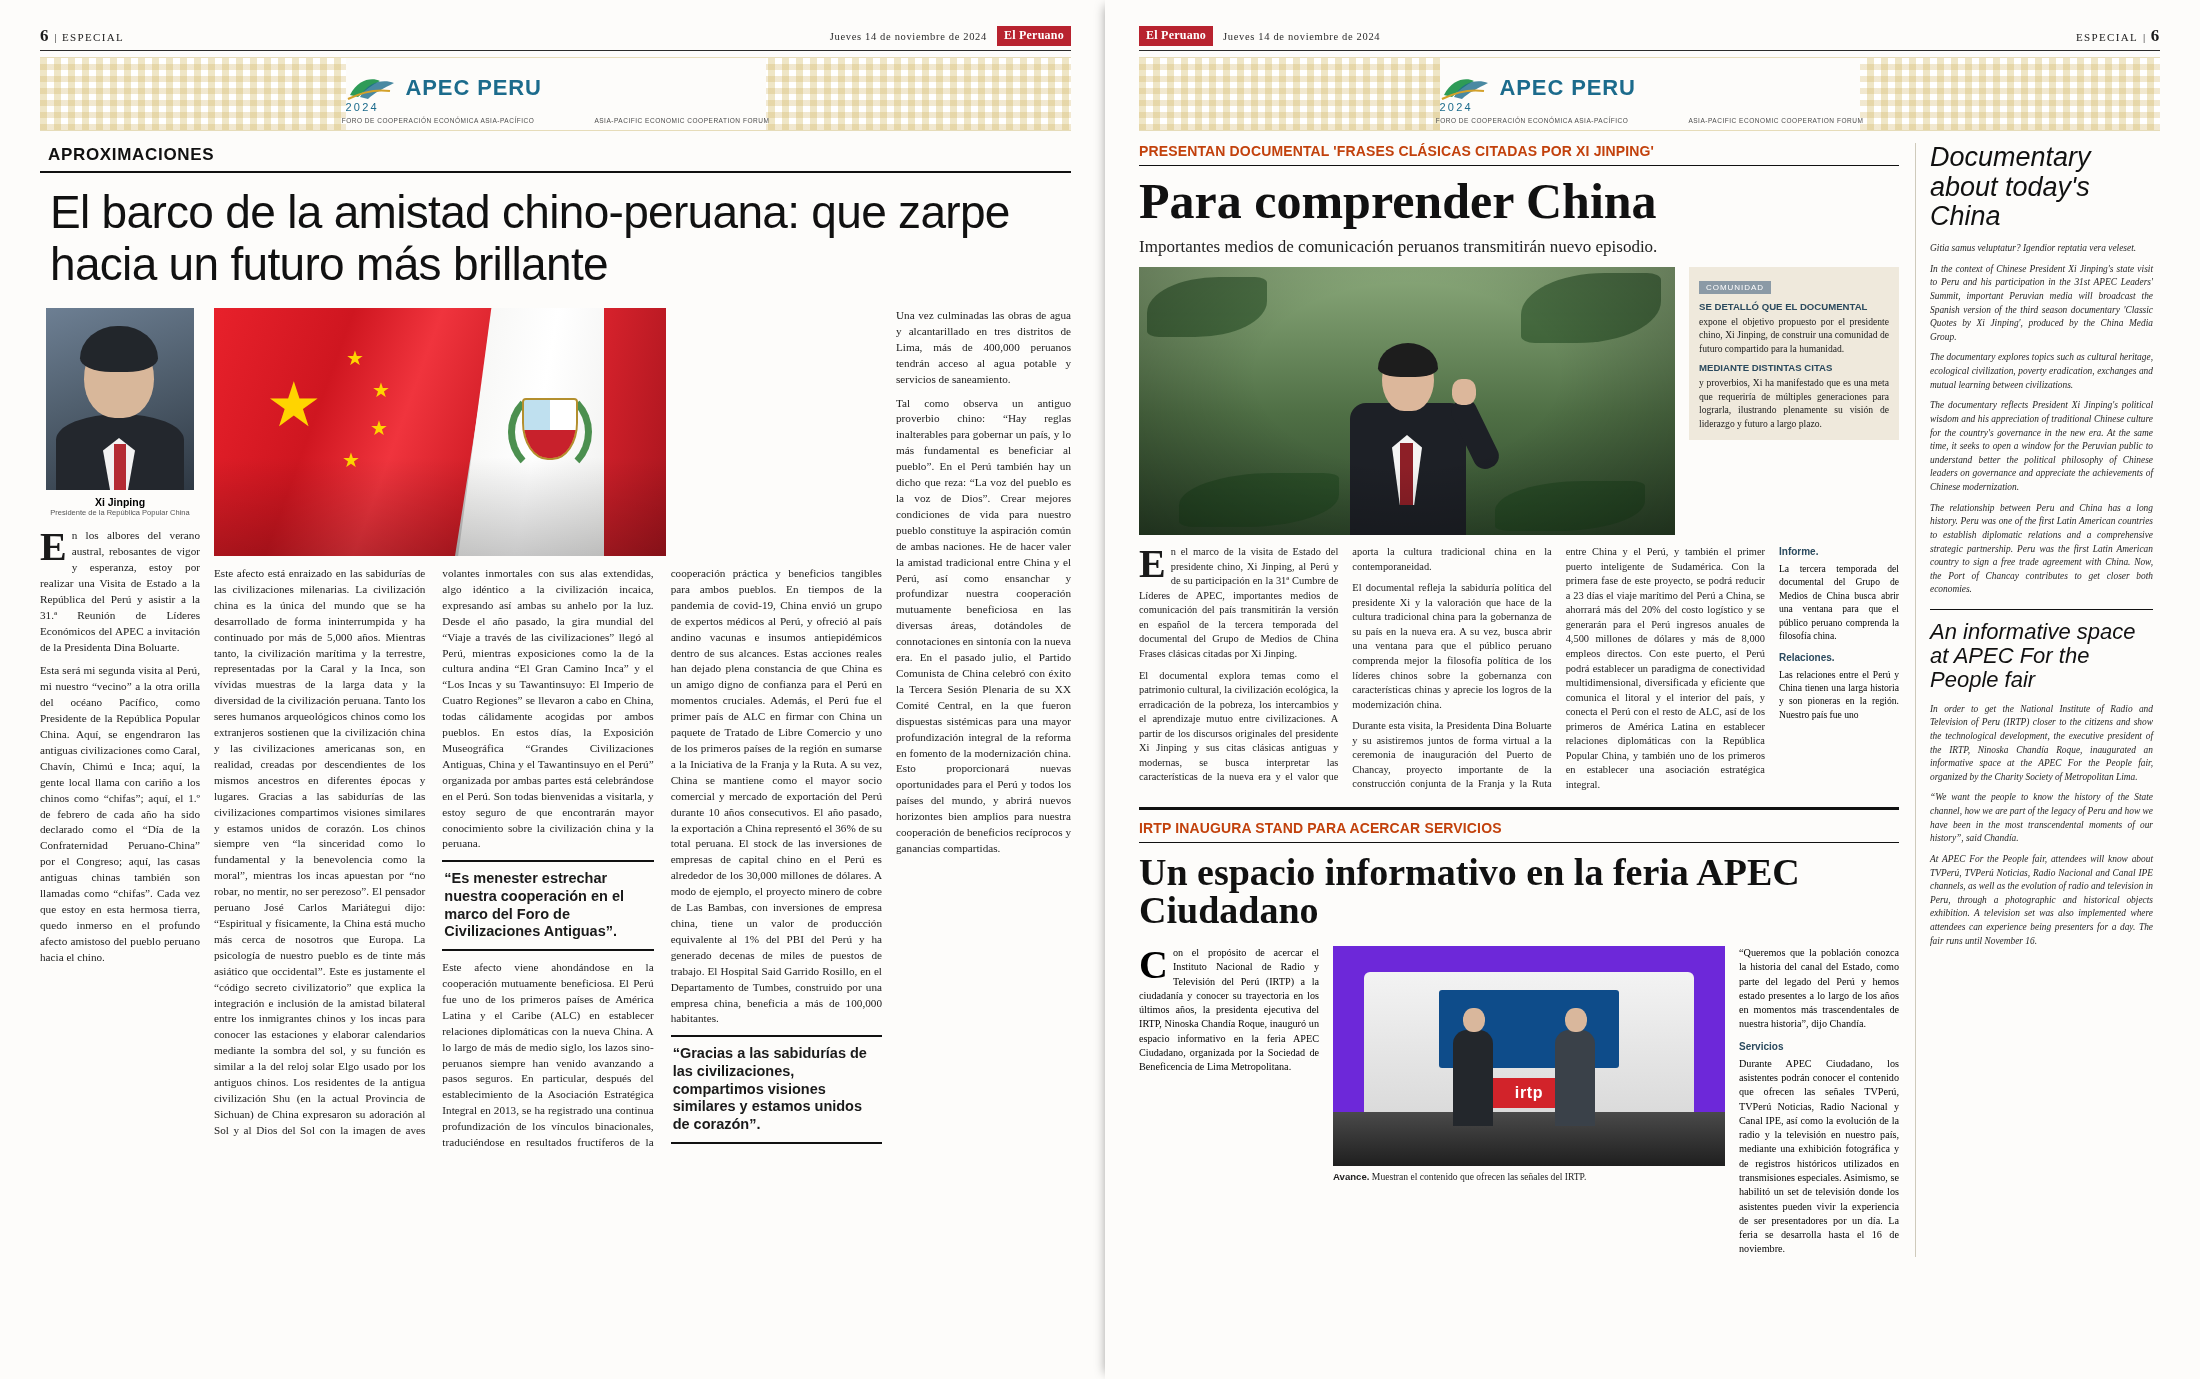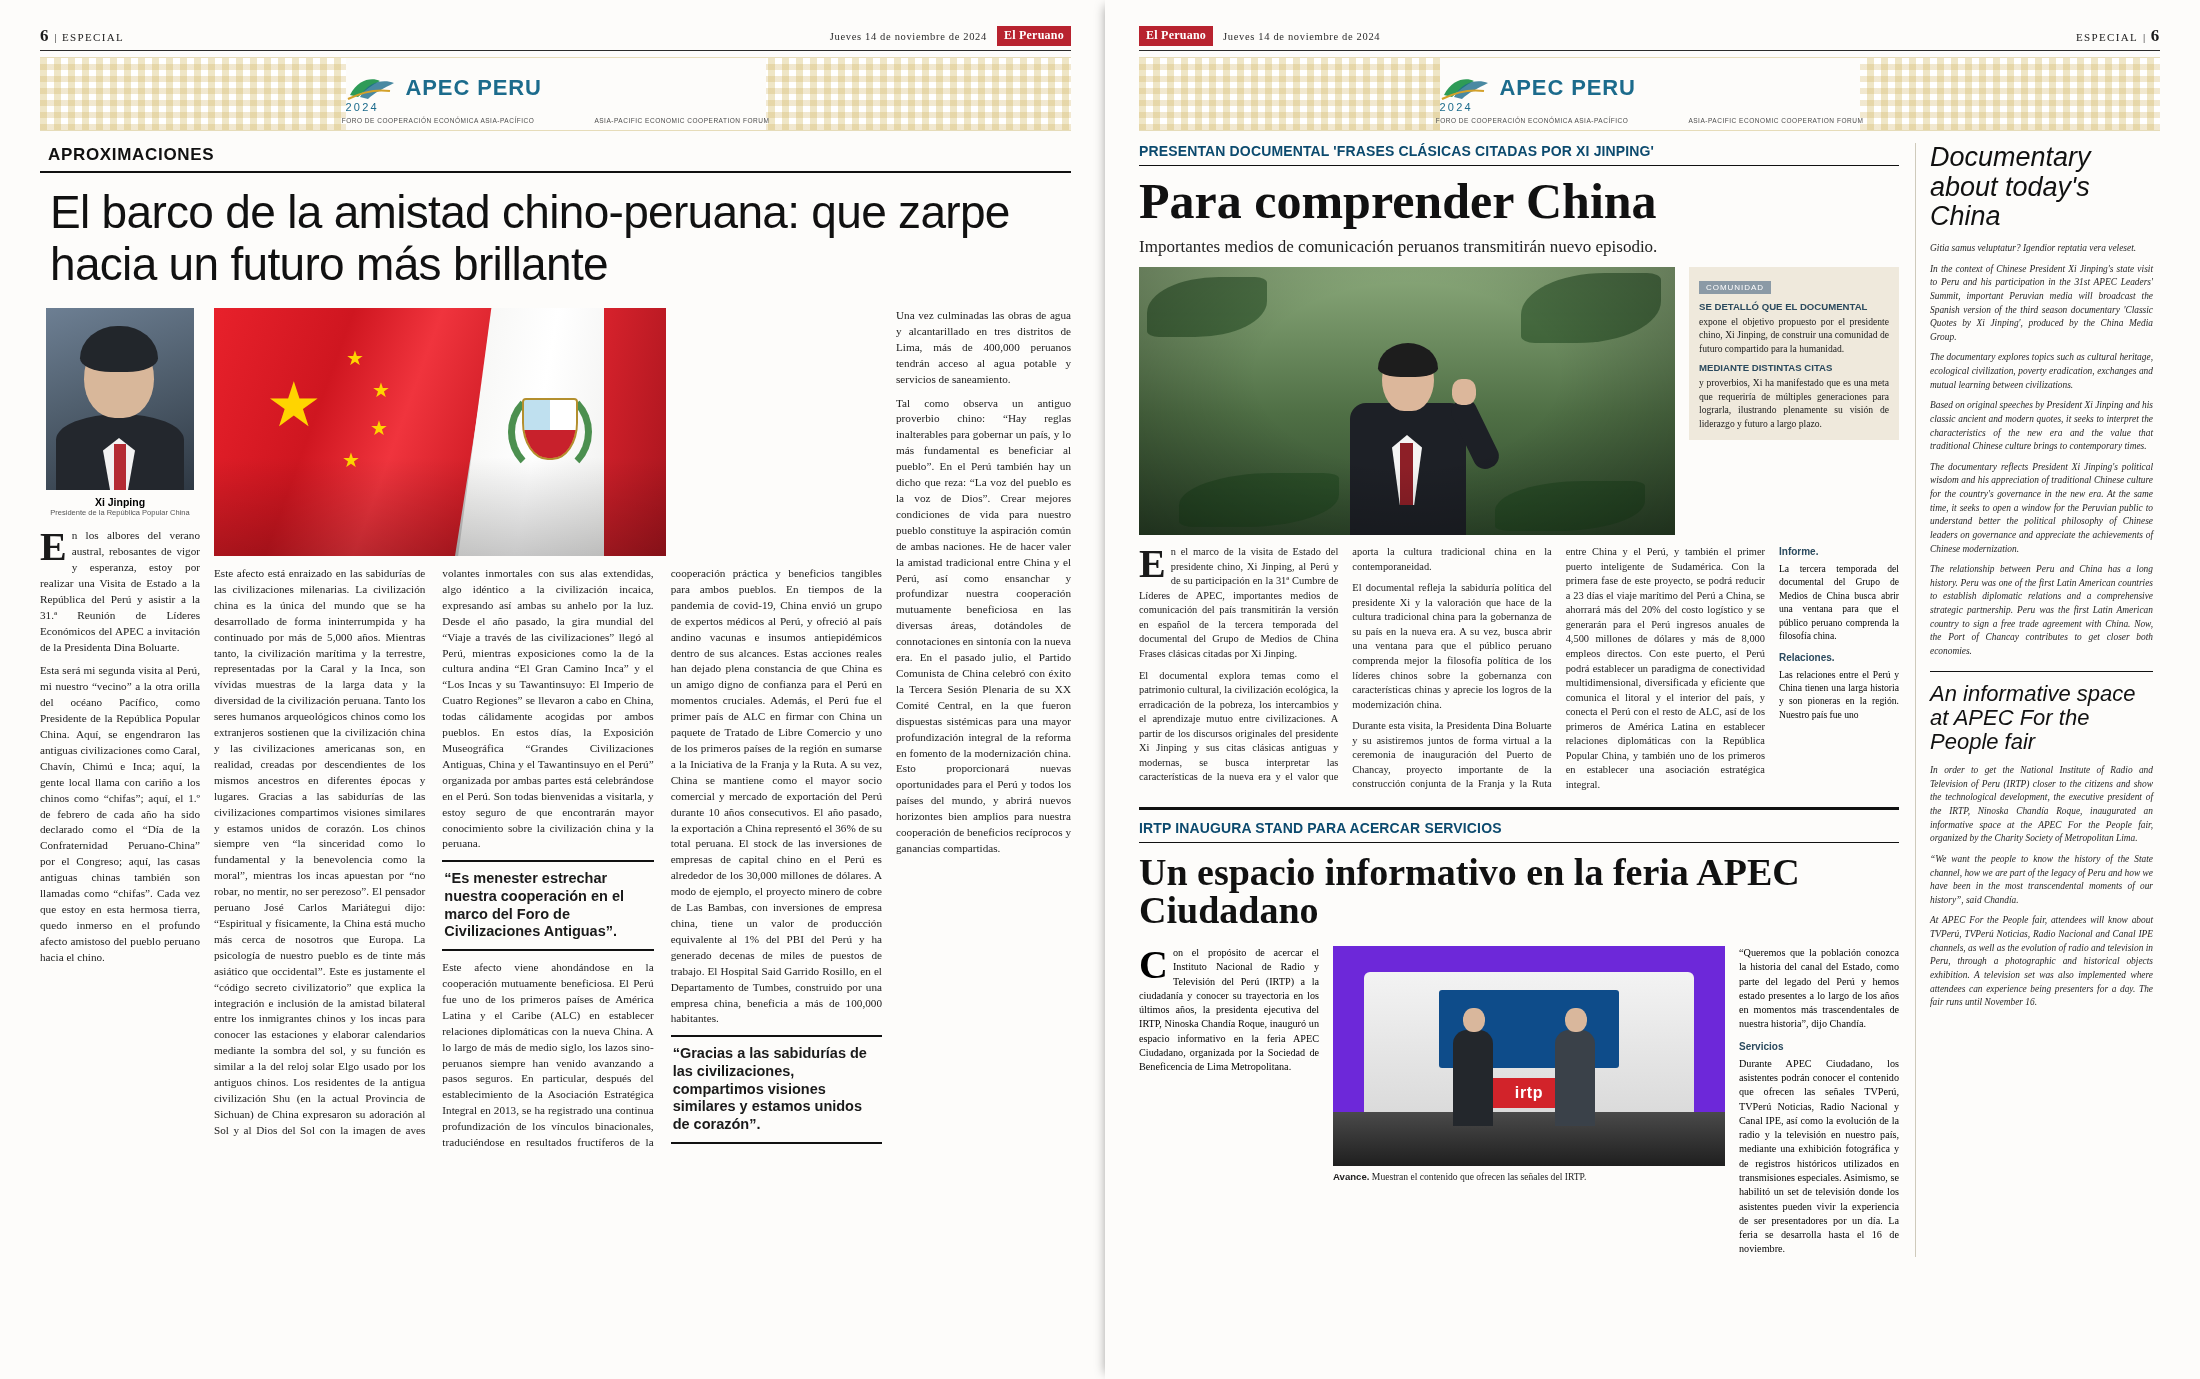--- a/index.html
+++ b/index.html
@@ -163,21 +163,21 @@
     font-size:14.5px; line-height:1.22; text-align:left;
   }
 
   
   .rp-grid { display:flex; gap:16px; margin-top:12px; }
   .rp-main { width:760px; }
   .rp-side { width:238px; border-left:1px solid #cfcabb; padding-left:14px; }
 
   .overline {
     font-family:"Liberation Sans",sans-serif; font-weight:bold;
-    font-size:14px; letter-spacing:.01em; color:#0c4a6e; margin-bottom:6px;
+    font-size:14px; letter-spacing:.01em; color:#c2410c; margin-bottom:6px;
   }
   .headline-right {
     font-family:"Liberation Serif",serif; font-weight:bold;
     font-size:50px; line-height:1.02; color:#111; margin:2px 0 10px;
   }
   .headline-right.small { font-size:38px; }
   .subhead {
     font-family:"Liberation Serif",serif; font-size:17px; color:#222;
     margin:0 0 10px;
   }
@@ -462,21 +462,20 @@
           </div>
         </div>
       </div>
 
       <div class="rp-side">
         <div class="sidebar-title">Documentary about today's China</div>
         <div class="sidebar-body">
           <p>Gitia samus veluptatur? Igendior reptatia vera veleset.</p>
           <p>In the context of Chinese President Xi Jinping's state visit to Peru and his participation in the 31st APEC Leaders' Summit, important Peruvian media will broadcast the Spanish version of the third season documentary 'Classic Quotes by Xi Jinping', produced by the China Media Group.</p>
           <p>The documentary explores topics such as cultural heritage, ecological civilization, poverty eradication, exchanges and mutual learning between civilizations.</p>
-          <p>Based on original speeches by President Xi Jinping and his classic ancient and modern quotes, it seeks to interpret the characteristics of the new era and the value that traditional Chinese culture brings to contemporary times.</p>
           <p>The documentary reflects President Xi Jinping's political wisdom and his appreciation of traditional Chinese culture for the country's governance in the new era. At the same time, it seeks to open a window for the Peruvian public to understand better the political philosophy of Chinese leaders on governance and appreciate the achievements of Chinese modernization.</p>
           <p>The relationship between Peru and China has a long history. Peru was one of the first Latin American countries to establish diplomatic relations and a comprehensive strategic partnership. Peru was the first Latin American country to sign a free trade agreement with China. Now, the Port of Chancay contributes to get closer both economies.</p>
         </div>
 
         <div class="divider-thick" style="height:1px;background:#111;margin:12px 0 10px;"></div>
 
         <div class="sidebar-title" style="font-size:22px;">An informative space at APEC For the People fair</div>
         <div class="sidebar-body">
           <p>In order to get the National Institute of Radio and Television of Peru (IRTP) closer to the citizens and show the technological development, the executive president of the IRTP, Ninoska Chandía Roque, inaugurated an informative space at the APEC For the People fair, organized by the Charity Society of Metropolitan Lima.</p>
           <p>“We want the people to know the history of the State channel, how we are part of the legacy of Peru and how we have been in the most transcendental moments of our history”, said Chandía.</p>

